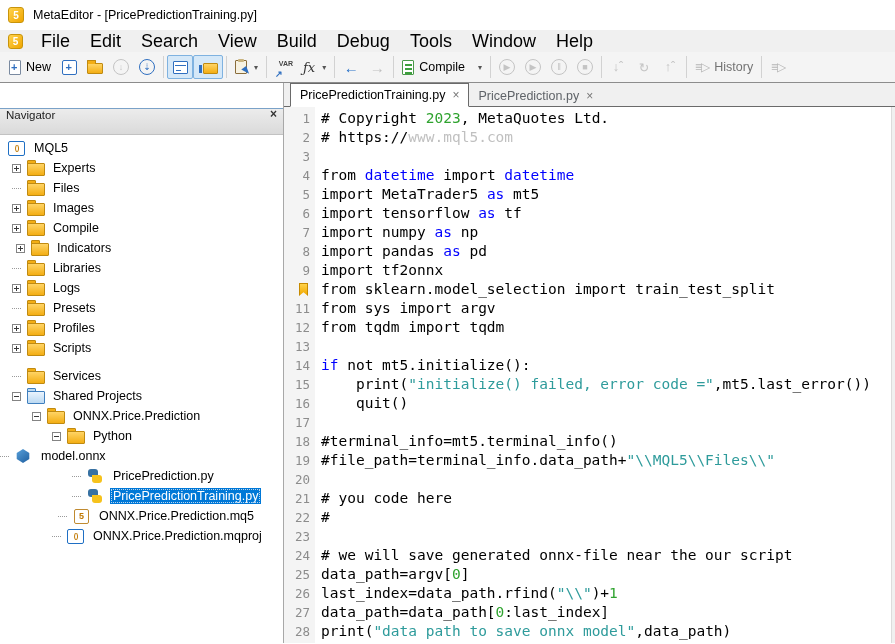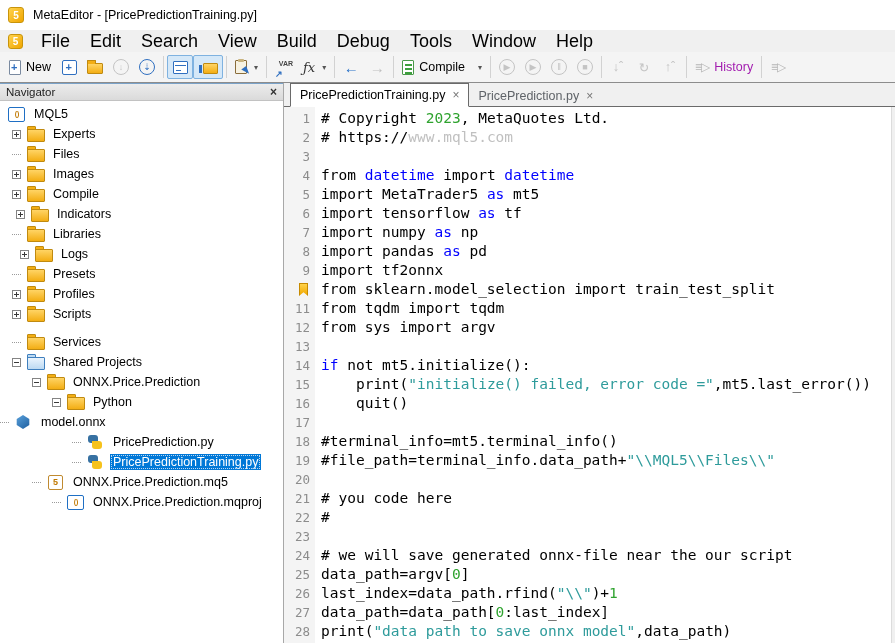--- a/index.html
+++ b/index.html
@@ -58,22 +58,22 @@
   .i-compile::before { content:""; position:absolute; left:2px; top:3px; width:7px; height:2px;
     background:#3da03d; box-shadow:0 4px 0 #3da03d, 0 8px 0 #3da03d; }
   .i-hist { font-size:12px; color:#b5b5b5; letter-spacing:-1px; }
   .disabled { color:#c4c4c4; }
 
   
   .main { display:flex; height:560px; }
 
   
   .navigator { width:284px; border-right:1px solid #a8a8a8; display:flex; flex-direction:column; background:#fff; }
-  .nav-header { height:18px; background:linear-gradient(#ececec,#dadada); border-top:1px solid #7aa2c8;
-    border-bottom:1px solid #c2c2c2; display:flex; align-items:center; padding:0 6px; }
+  .nav-header { height:27px; background:linear-gradient(#ececec,#dadada); border-top:1px solid #7aa2c8;
+    border-bottom:1px solid #c2c2c2; display:flex; align-items:flex-start; padding:0 6px;margin-top:25px; }
   .nav-header .t { font-size:11.5px; color:#222; flex:1; }
   .nav-header .x { font-size:12px; color:#333; font-weight:bold; line-height:11px; }
   .tree { flex:1; overflow:hidden; padding-top:3px; }
   .tree-row { height:20px; display:flex; align-items:center; font-size:12.5px; white-space:nowrap; }
   .exp { width:9px; height:9px; border:1px solid #848484; background:#fff; position:relative; flex:none; margin-right:6px; }
   .exp::before, .exp.minus::before { content:""; position:absolute; left:1px; right:1px; top:3px; border-top:1px solid #3a3a3a; }
   .exp.plus::after { content:""; position:absolute; top:1px; bottom:1px; left:3px; border-left:1px solid #3a3a3a; }
   .exp-line { width:9px; height:1px; border-top:1px dotted #9a9a9a; flex:none; margin-right:6px; }
   .t-ico { width:18px; height:16px; position:relative; flex:none; margin-right:5px; }
   .t-folder::after { content:""; position:absolute; left:0; top:3px; width:16px; height:11px;
@@ -199,21 +199,21 @@
   </div>
   <div class="tb-btn disabled">
     <span class="icon">↻</span>
   </div>
   <div class="tb-btn disabled">
     <span class="icon">↑ˆ</span>
   </div>
   <div class="tb-sep"></div>
   <div class="tb-btn disabled">
     <span class="icon i-hist">≡▷</span>
-    <span style="color:#a21caf">History</span>
+    <span style="color:#737373">History</span>
   </div>
   <div class="tb-sep"></div>
   <div class="tb-btn disabled">
     <span class="icon i-hist">≡▷</span>
   </div>
 </div>
 
 <div class="main">
   <div class="navigator">
     <div class="nav-header">
@@ -248,21 +248,21 @@
         <div class="tree-row" style="padding-left: 16px;">
           <span class="exp plus"></span>
           <span class="t-ico t-folder"></span>
           <span class="t-label">Indicators</span>
         </div>
         <div class="tree-row" style="padding-left: 12px;">
           <span class="exp-line"></span>
           <span class="t-ico t-folder"></span>
           <span class="t-label">Libraries</span>
         </div>
-        <div class="tree-row" style="padding-left: 20px;">
+        <div class="tree-row" style="padding-left: 12px;">
           <span class="exp plus"></span>
           <span class="t-ico t-folder"></span>
           <span class="t-label">Logs</span>
         </div>
         <div class="tree-row" style="padding-left: 12px;">
           <span class="exp-line"></span>
           <span class="t-ico t-folder"></span>
           <span class="t-label">Presets</span>
         </div>
         <div class="tree-row" style="padding-left: 12px;">
@@ -303,21 +303,21 @@
         <div class="tree-row" style="padding-left: 72px;">
           <span class="exp-line"></span>
           <span class="t-ico t-python"></span>
           <span class="t-label">PricePrediction.py</span>
         </div>
         <div class="tree-row" style="padding-left: 72px;">
           <span class="exp-line"></span>
           <span class="t-ico t-python"></span>
           <span class="t-label selected">PricePredictionTraining.py</span>
         </div>
-        <div class="tree-row" style="padding-left: 32px;">
+        <div class="tree-row" style="padding-left: 32px; justify-content: center;">
           <span class="exp-line"></span>
           <span class="t-ico t-mq5"></span>
           <span class="t-label">ONNX.Price.Prediction.mq5</span>
         </div>
         <div class="tree-row" style="padding-left: 52px;">
           <span class="exp-line"></span>
           <span class="t-ico t-mqproj"></span>
           <span class="t-label">ONNX.Price.Prediction.mqproj</span>
         </div>
       </div>
@@ -371,22 +371,22 @@
           <div class="code-line"><span class="tk-c"># Copyright </span><span class="tk-n">2023</span><span class="tk-c">, MetaQuotes Ltd.</span></div>
           <div class="code-line"><span class="tk-c"># https://</span><span class="tk-u">www.mql5.com</span></div>
           <div class="code-line"></div>
           <div class="code-line"><span class="tk-d">from </span><span class="tk-k">datetime</span><span class="tk-d"> import </span><span class="tk-k">datetime</span></div>
           <div class="code-line"><span class="tk-d">import MetaTrader5 </span><span class="tk-k">as</span><span class="tk-d"> mt5</span></div>
           <div class="code-line"><span class="tk-d">import tensorflow </span><span class="tk-k">as</span><span class="tk-d"> tf</span></div>
           <div class="code-line"><span class="tk-d">import numpy </span><span class="tk-k">as</span><span class="tk-d"> np</span></div>
           <div class="code-line"><span class="tk-d">import pandas </span><span class="tk-k">as</span><span class="tk-d"> pd</span></div>
           <div class="code-line"><span class="tk-d">import tf2onnx</span></div>
           <div class="code-line"><span class="tk-d">from sklearn.model_selection import train_test_split</span></div>
+          <div class="code-line"><span class="tk-d">from sys import argv</span></div>
           <div class="code-line"><span class="tk-d">from tqdm import tqdm</span></div>
-          <div class="code-line"><span class="tk-d">from sys import argv</span></div>
           <div class="code-line"></div>
           <div class="code-line"><span class="tk-k">if</span><span class="tk-d"> not mt5.initialize():</span></div>
           <div class="code-line"><span class="tk-d">    print(</span><span class="tk-s">"initialize() failed, error code ="</span><span class="tk-d">,mt5.last_error())</span></div>
           <div class="code-line"><span class="tk-d">    quit()</span></div>
           <div class="code-line"></div>
           <div class="code-line"><span class="tk-c">#terminal_info=mt5.terminal_info()</span></div>
           <div class="code-line"><span class="tk-c">#file_path=terminal_info.data_path+</span><span class="tk-s">"\\MQL5\\Files\\"</span></div>
           <div class="code-line"></div>
           <div class="code-line"><span class="tk-c"># you code here</span></div>
           <div class="code-line"><span class="tk-c">#</span></div>

